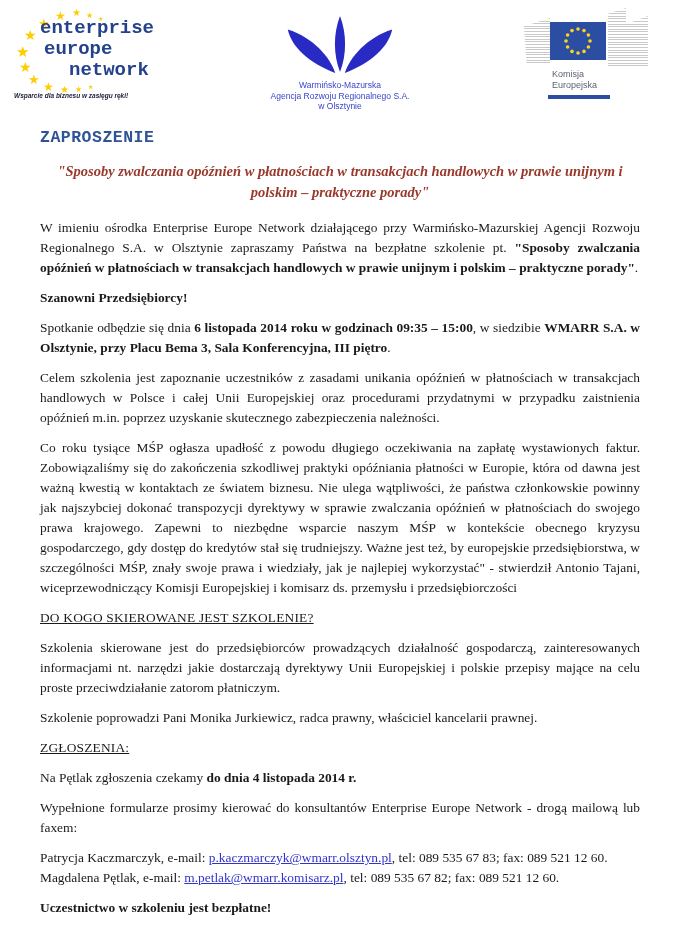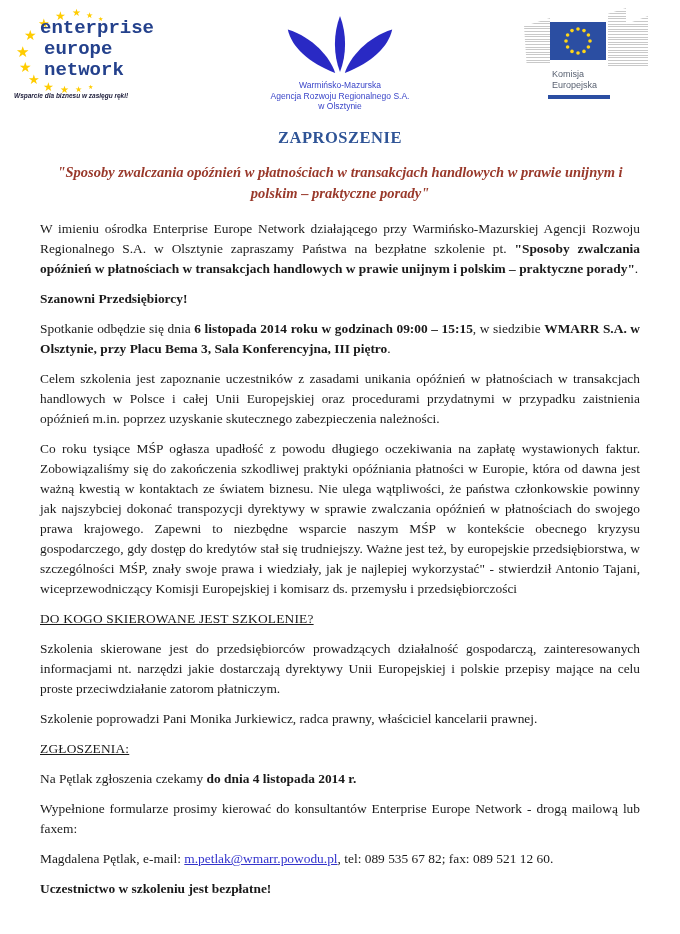--- a/index.html
+++ b/index.html
@@ -14,21 +14,21 @@
   
   .header { position: relative; height: 102px; margin: 0 -30px; }
 
   .een-logo { position: absolute; left: 2px; top: 2px; width: 170px; height: 95px; }
   .een-star { position: absolute; color: #FFCC00; line-height: 1; }
   .een-text { position: absolute; left: 28px; top: 10px;
     font-family: Liberation Mono, monospace; font-weight: bold;
     color: #24418C; font-size: 19px; line-height: 21px; }
   .een-text span { display: block; }
   .een-text .l2 { padding-left: 4px; }
-  .een-text .l3 { padding-left: 4px; }
+  .een-text .l3 { padding-left: 4px; margin-left: 25px; }
   .een-tagline { position: absolute; left: 2px; top: 84px; width: 170px;
     font-family: "Liberation Sans", sans-serif; font-style: italic; font-weight: bold;
     font-size: 6.5px; color: #23233f; }
 
   .wmarr-logo { position: absolute; left: 50%; transform: translateX(-50%); top: 10px;
     width: 180px; text-align: center; }
   .wmarr-text { margin-top: 2px; font-family: "Liberation Sans", sans-serif;
     font-size: 8.5px; line-height: 10.5px; color: #3A45C8; }
 
   .ec-logo { position: absolute; right: 6px; top: 2px; width: 140px; }
@@ -39,22 +39,22 @@
     clip-path: polygon(0 18%, 100% 0, 100% 100%, 10% 100%); }
   .ec-lines-right { left: 84px; top: 0; width: 40px; height: 58px;
     clip-path: polygon(0 10%, 45% 0, 45% 28%, 100% 14%, 100% 100%, 0 100%); }
   .ec-flag { position: absolute; left: 26px; top: 14px; }
   .ec-label { margin-top: 3px; padding-left: 28px;
     font-family: "Liberation Sans", sans-serif; font-size: 9px; line-height: 11px;
     color: #5A6272; }
   .ec-bar { margin-top: 4px; margin-left: 24px; width: 62px; height: 4px; background: #2B4EA2; }
 
   
-  .title { text-align: center; margin-top: 20px;
-    font-size: 16.5px; font-weight: bold; letter-spacing: 0.5px; color: #2F5496; }
+  .title { margin-top: 20px;
+    font-size: 16.5px; font-weight: bold; letter-spacing: 0.5px; color: #2F5496; font-family: Liberation Mono, monospace; }
   .subtitle { text-align: center; margin: 14px auto 0 auto; max-width: 604px;
     font-size: 14.5px; font-weight: bold; font-style: italic;
     line-height: 21px; color: #99392B; }
 
   
   .body-text { margin-top: 15px; }
   .para { font-size: 13.4px; line-height: 20px; text-align: justify; margin-bottom: 10px; }
   .para.no-justify { text-align: left; }
   .bold { font-weight: bold; }
   .italic { }
@@ -139,39 +139,40 @@
 
   <div class="title">ZAPROSZENIE</div>
   <div class="subtitle">"Sposoby zwalczania opóźnień w płatnościach w transakcjach handlowych w prawie unijnym i polskim – praktyczne porady"</div>
 
   <div class="body-text">
 
     <p class="para"><span>W imieniu ośrodka Enterprise Europe Network działającego przy Warmińsko-Mazurskiej Agencji Rozwoju Regionalnego S.A. w Olsztynie zapraszamy Państwa na bezpłatne szkolenie pt. </span><span class="bold">"Sposoby zwalczania opóźnień w płatnościach w transakcjach handlowych w prawie unijnym i polskim – praktyczne porady"</span><span>.</span></p>
 
     <p class="para no-justify bold">Szanowni Przedsiębiorcy!</p>
 
-    <p class="para"><span>Spotkanie odbędzie się dnia </span><span class="bold">6 listopada 2014 roku w godzinach 09:00 – 15:15</span><span>, w siedzibie </span><span class="bold">WMARR S.A. w Olsztynie, przy Placu Bema 3, Sala Konferencyjna, III piętro</span><span>.</span></p>
+    <p class="para"><span>Spotkanie odbędzie się dnia </span><span class="bold">6 listopada 2014 roku w godzinach 09:35 – 15:00</span><span>, w siedzibie </span><span class="bold">WMARR S.A. w Olsztynie, przy Placu Bema 3, Sala Konferencyjna, III piętro</span><span>.</span></p>
 
     <p class="para">Celem szkolenia jest zapoznanie uczestników z zasadami unikania opóźnień w płatnościach w transakcjach handlowych w Polsce i całej Unii Europejskiej oraz procedurami przydatnymi w przypadku zaistnienia opóźnień m.in. poprzez uzyskanie skutecznego zabezpieczenia należności.</p>
 
     <p class="para italic">Co roku tysiące MŚP ogłasza upadłość z powodu długiego oczekiwania na zapłatę wystawionych faktur. Zobowiązaliśmy się do zakończenia szkodliwej praktyki opóźniania płatności w Europie, która od dawna jest ważną kwestią w kontaktach ze światem biznesu. Nie ulega wątpliwości, że państwa członkowskie powinny jak najszybciej dokonać transpozycji dyrektywy w sprawie zwalczania opóźnień w płatnościach do swojego prawa krajowego. Zapewni to niezbędne wsparcie naszym MŚP w kontekście obecnego kryzysu gospodarczego, gdy dostęp do kredytów stał się trudniejszy. Ważne jest też, by europejskie przedsiębiorstwa, w szczególności MŚP, znały swoje prawa i wiedziały, jak je najlepiej wykorzystać" - stwierdził Antonio Tajani, wiceprzewodniczący Komisji Europejskiej i komisarz ds. przemysłu i przedsiębiorczości</p>
 
     <p class="heading-underline">DO KOGO SKIEROWANE JEST SZKOLENIE?</p>
 
     <p class="para">Szkolenia skierowane jest do przedsiębiorców prowadzących działalność gospodarczą, zainteresowanych informacjami nt. narzędzi jakie dostarczają dyrektywy Unii Europejskiej i polskie przepisy mające na celu proste przeciwdziałanie zatorom płatniczym.</p>
 
 
     <p class="para no-justify">Szkolenie poprowadzi Pani Monika Jurkiewicz, radca prawny, właściciel kancelarii prawnej.</p>
 
     <p class="heading-underline">ZGŁOSZENIA:</p>
 
     <p class="para no-justify"><span>Na Pętlak zgłoszenia czekamy </span><span class="bold">do dnia 4 listopada 2014 r.</span></p>
 
     <p class="para">Wypełnione formularze prosimy kierować do konsultantów Enterprise Europe Network - drogą mailową lub faxem:</p>
 
     <div class="contact-lines">
-      <div class="contact-line"><span>Magdalena Pętlak, e-mail: </span><a href="#" class="email-link">m.petlak@wmarr.powodu.pl</a><span>, tel: 089 535 67 82; fax:  089 521 12 60.</span></div>
+      <div class="contact-line"><span>Patrycja Kaczmarczyk, e-mail: </span><a href="#" class="email-link">p.kaczmarczyk@wmarr.olsztyn.pl</a><span>, tel: 089 535 67 83; fax: 089 521 12 60.</span></div>
+      <div class="contact-line"><span>Magdalena Pętlak, e-mail: </span><a href="#" class="email-link">m.petlak@wmarr.komisarz.pl</a><span>, tel: 089 535 67 82; fax:  089 521 12 60.</span></div>
     </div>
 
     <p class="free-notice">Uczestnictwo w szkoleniu jest bezpłatne!</p>
 
   </div>
 </div>
 
 </body></html>

